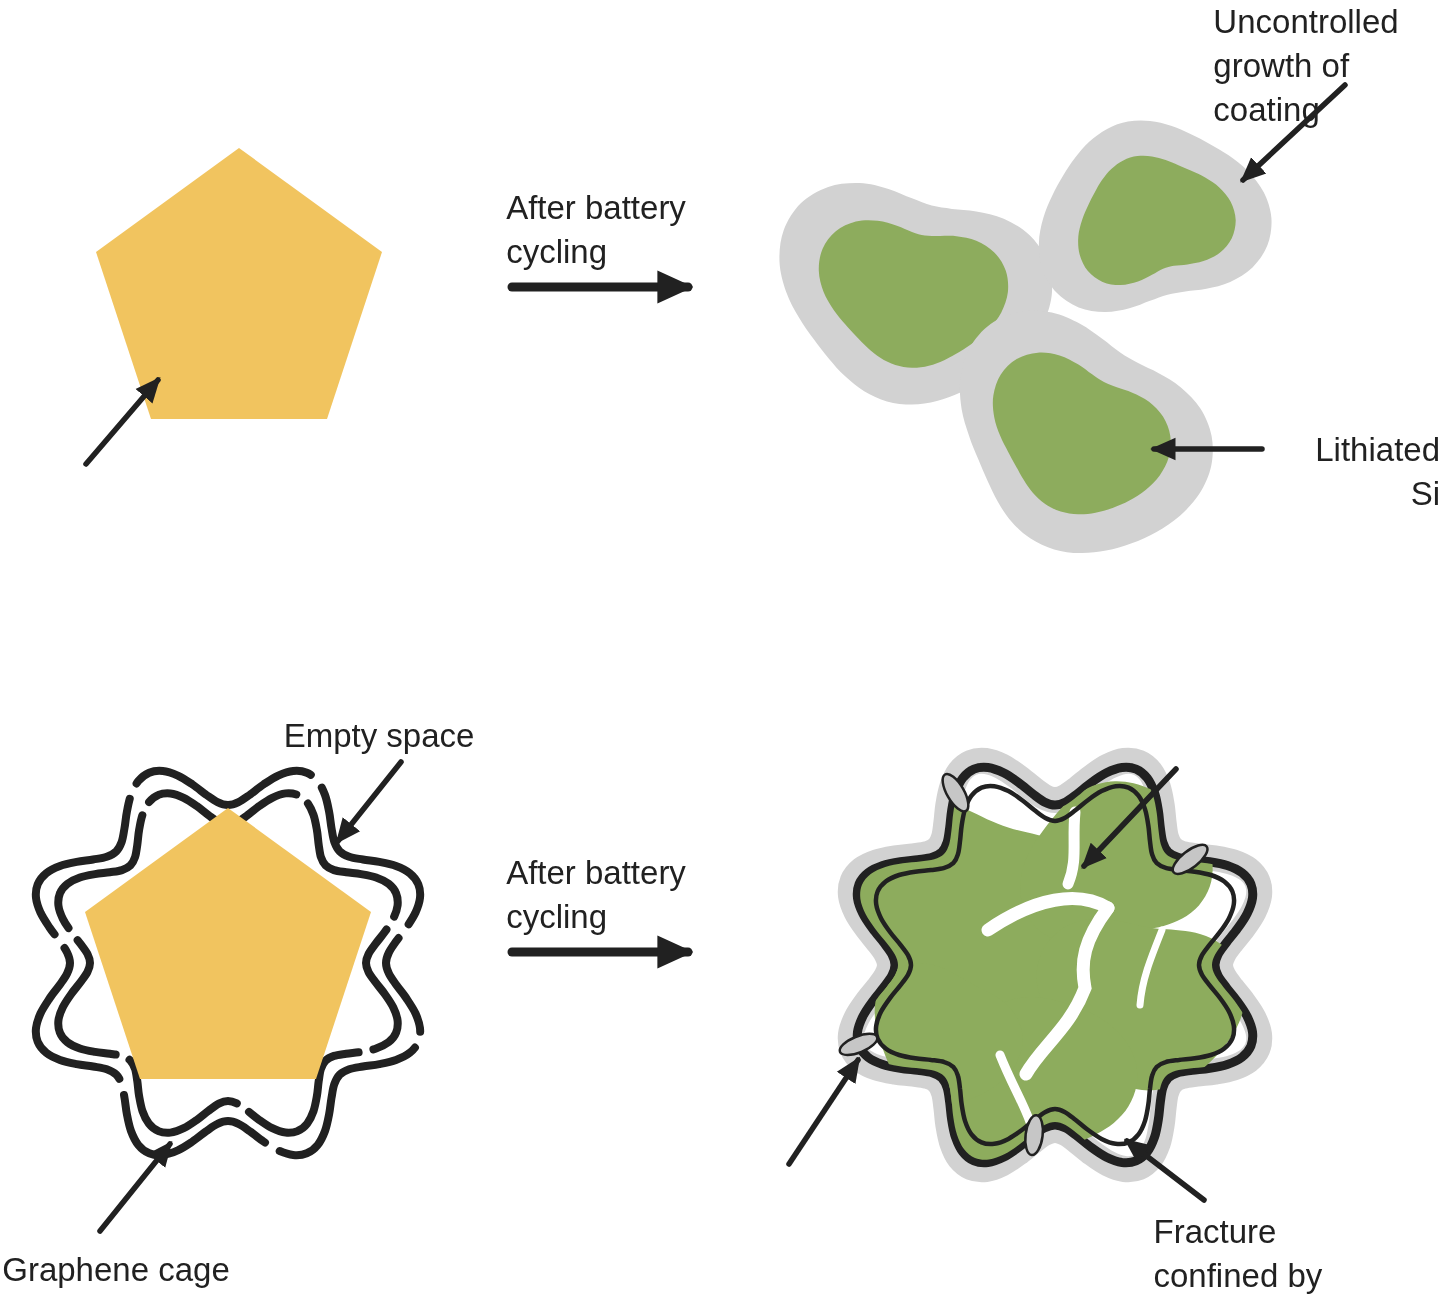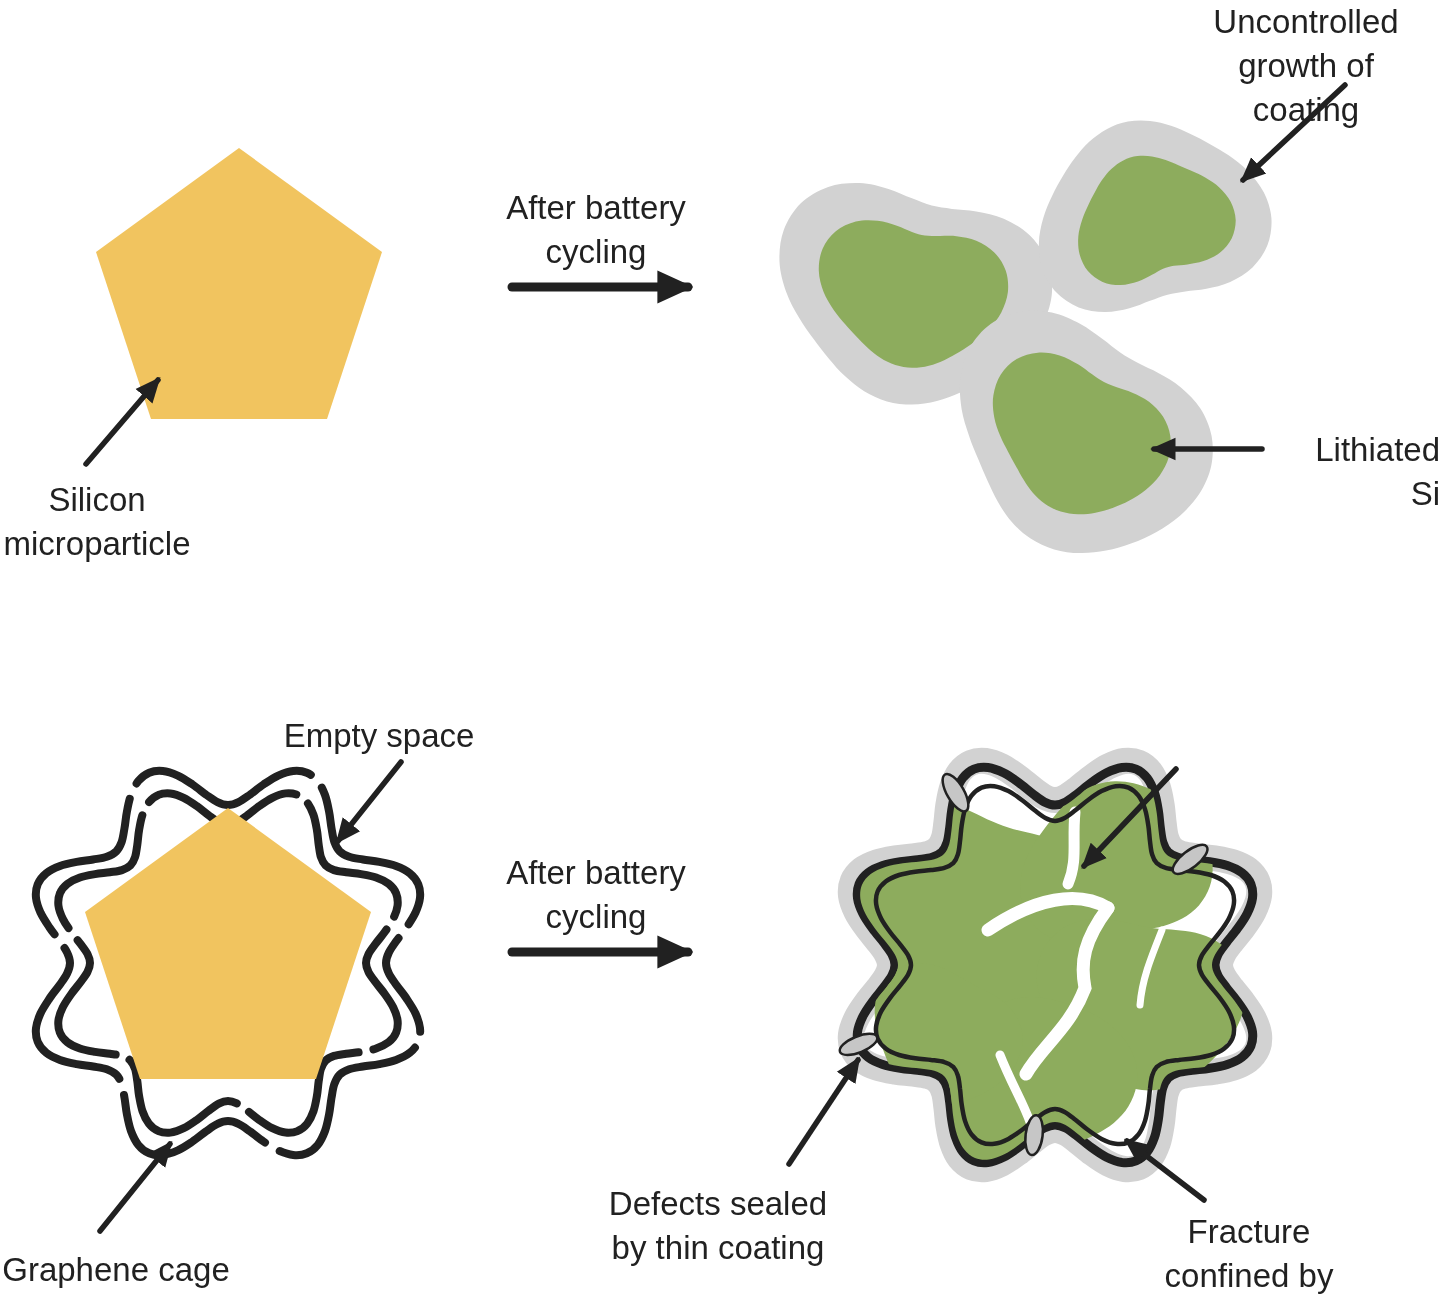--- a/index.html
+++ b/index.html
@@ -14,21 +14,20 @@
   .canvas{
     position:relative;width:1440px;height:1294px;
     background:var(--background);
     font-family:"Liberation Sans", sans-serif;
     overflow:hidden;
   }
   .canvas svg{position:absolute;left:0;top:0;}
   .label{
     position:absolute;
     white-space:pre-line;
-    text-align:center;
     font-size:33px;
     line-height:44px;
     color:var(--line-black);
     transform:translateX(-50%);
   }
   .label.align-left{transform:none;text-align:right;}
   .yellow{fill:var(--silicon-yellow);stroke:none;}
   .green{fill:var(--lithiated-green);stroke:none;}
   .graycoat{fill:var(--coating-gray);stroke:none;}
   .ink{stroke:var(--line-black);fill:none;stroke-linecap:round;stroke-linejoin:round;}
@@ -104,29 +103,25 @@
     <line x1="1345" y1="85" x2="1243" y2="180" class="ink arrow" marker-end="url(#ah)"></line>
     <line x1="1262" y1="449" x2="1154" y2="449" class="ink arrow" marker-end="url(#ah)"></line>
     <line x1="401" y1="762" x2="338" y2="841" class="ink arrow" marker-end="url(#ah)"></line>
     <line x1="100" y1="1231" x2="170" y2="1144" class="ink arrow" marker-end="url(#ah)"></line>
     <line x1="512" y1="952" x2="688" y2="952" class="ink arrow-big" marker-end="url(#ahb)"></line>
     <line x1="1176" y1="769" x2="1084" y2="866" class="ink arrow" marker-end="url(#ah)"></line>
     <line x1="789" y1="1164" x2="858" y2="1060" class="ink arrow" marker-end="url(#ah)"></line>
     <line x1="1204" y1="1200" x2="1127" y2="1141" class="ink arrow" marker-end="url(#ah)"></line>
   </svg>
 
-  <div class="label" style="left:97px;top:478px">Silicon
-microparticle</div>
   <div class="label" style="left:596px;top:186px">After battery
 cycling</div>
   <div class="label" style="left:1306px;top:0px">Uncontrolled
 growth of coating</div>
   <div class="label align-left" style="left:1277px;top:428px">Lithiated Si</div>
   <div class="label" style="left:379px;top:714px">Empty space</div>
   <div class="label" style="left:116px;top:1248px">Graphene cage</div>
   <div class="label" style="left:596px;top:851px">After battery
 cycling</div>
-  <div class="label" style="left:718px;top:1182px">Defects sealed
-by thin coating</div>
   <div class="label" style="left:1249px;top:1210px">Fracture confined by
 strong and flexible cage</div>
 
 </div>
 
 </body></html>

